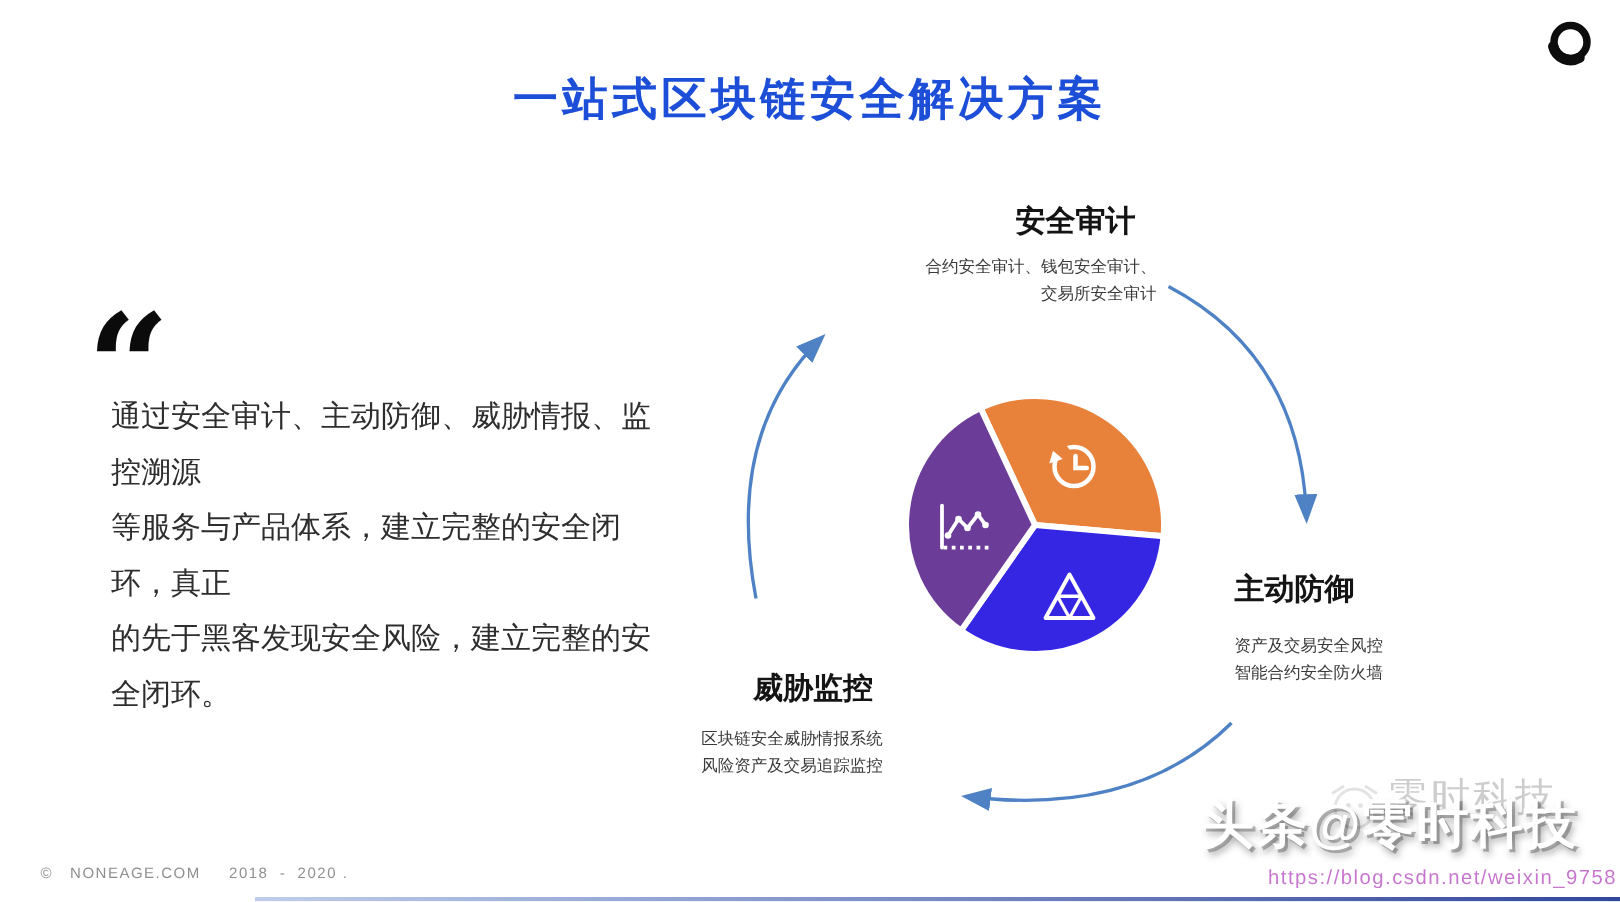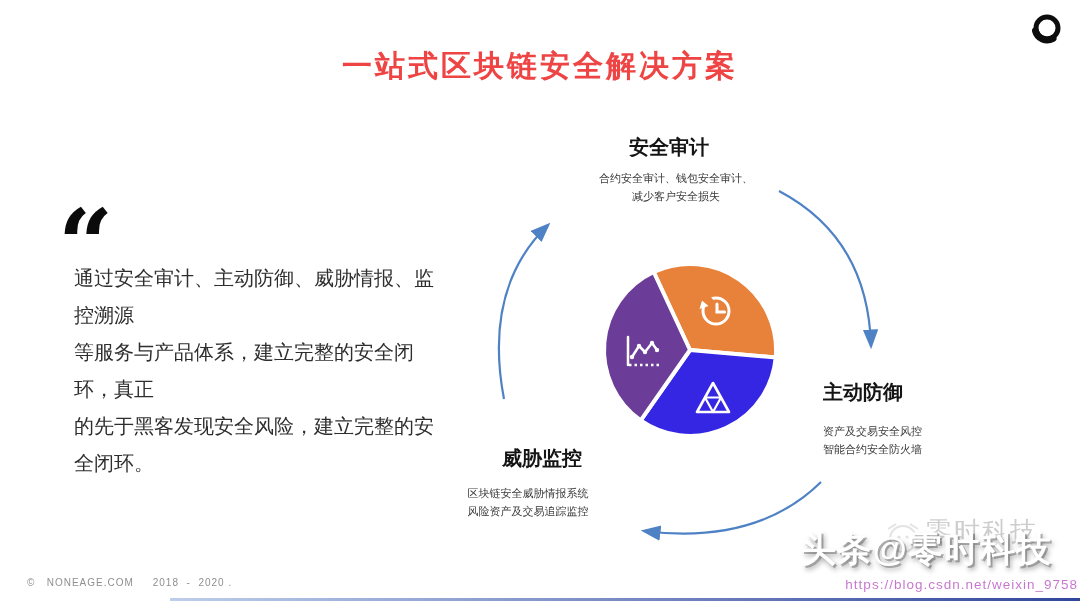--- a/index.html
+++ b/index.html
@@ -2,35 +2,35 @@
 <html><head>
 <meta charset="utf-8">
 <style>
   html,body{margin:0;padding:0;background:#ffffff;}
   .slide{
     position:relative;width:1080px;height:601px;background:#ffffff;overflow:hidden;
     font-family:"Liberation Sans","DejaVu Sans",sans-serif;color:#1a1a1a;
   }
   .title{
     position:absolute;top:46px;left:0;width:100%;text-align:center;
-    font-size:30px;font-weight:bold;color:#ef4444;letter-spacing:3px;
+    font-size:30px;font-weight:bold;color:#1d4ed8;letter-spacing:3px;
   }
   .quote-mark{
     position:absolute;left:58px;top:192px;height:86px;overflow:visible;
     font-family:"DejaVu Serif","Liberation Serif",serif;
     font-size:96px;font-weight:bold;color:#0b0b0b;line-height:1.1;
   }
   .quote-text{
     position:absolute;left:74px;top:260px;width:378px;
     font-size:20px;line-height:1.85;color:#2e2e2e;
   }
   .node{position:absolute;}
   .node-title{font-size:20px;font-weight:bold;color:#141414;}
   .node-lines{font-size:11px;color:#3a3a3a;line-height:1.6;}
-  .node-audit{top:134px;right:327px;text-align:center;}
+  .node-audit{top:134px;right:309px;text-align:right;}
   .node-audit .node-title{margin-bottom:9px;padding-right:14px;}
   .node-defense{left:823px;top:379px;text-align:left;}
   .node-defense .node-title{margin-bottom:17px;}
   .node-monitor{left:403px;top:445px;width:250px;text-align:center;}
   .node-monitor .node-title{margin-bottom:13px;padding-left:28px;}
   .diagram-svg{position:absolute;left:0;top:0;width:1080px;height:601px;}
   .copyright{
     position:absolute;left:27px;top:577px;font-size:10px;color:#8f8f8f;
     letter-spacing:1px;white-space:pre;text-align:right;
   }
@@ -117,21 +117,21 @@
       <path d="M-15,-10 L-7,-15 M7,-15 L15,-10" stroke="#555" stroke-width="2" fill="none"></path>
       <circle cx="-4" cy="-2" r="1.6" fill="#555"></circle>
       <circle cx="4" cy="-2" r="1.6" fill="#555"></circle>
     </g>
   </svg>
 
   <div class="node node-audit">
     <div class="node-title">安全审计</div>
     <div class="node-lines">
       <div>合约安全审计、钱包安全审计、</div>
-      <div>减少客户安全损失</div>
+      <div>交易所安全审计</div>
     </div>
   </div>
 
   <div class="node node-monitor">
     <div class="node-title">威胁监控</div>
     <div class="node-lines">
       <div>区块链安全威胁情报系统</div>
       <div>风险资产及交易追踪监控</div>
     </div>
   </div>

